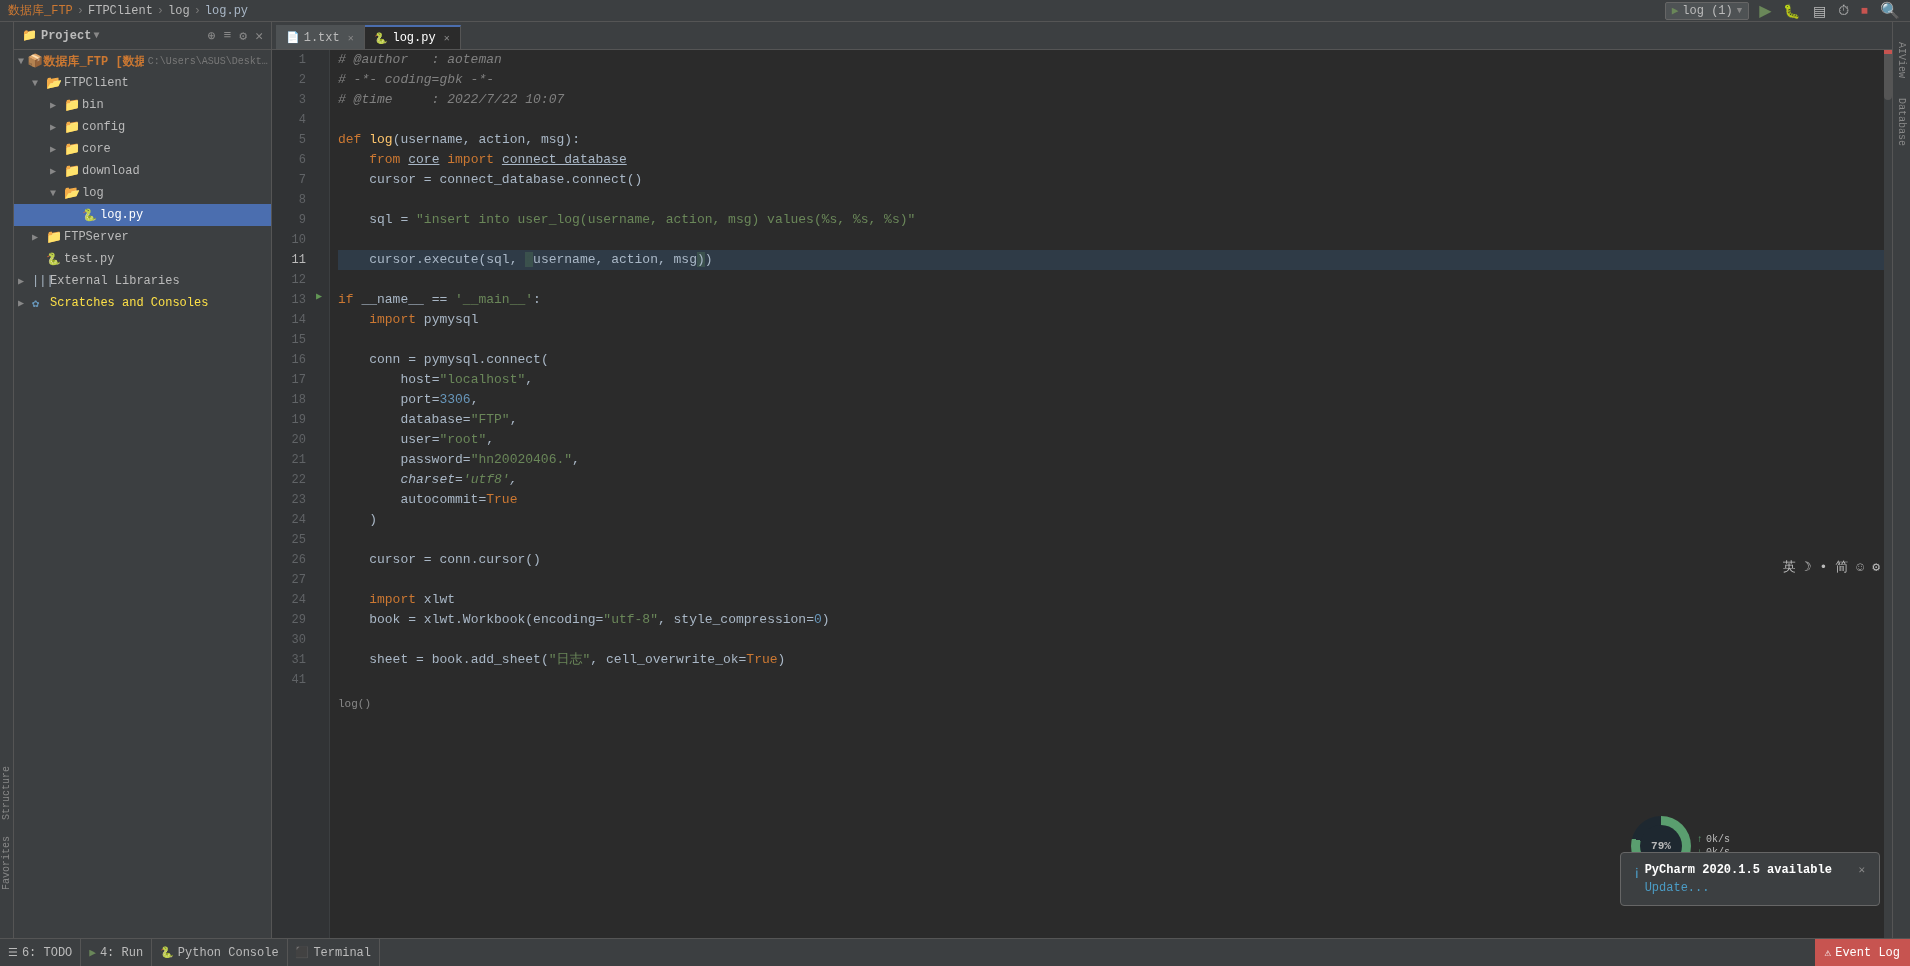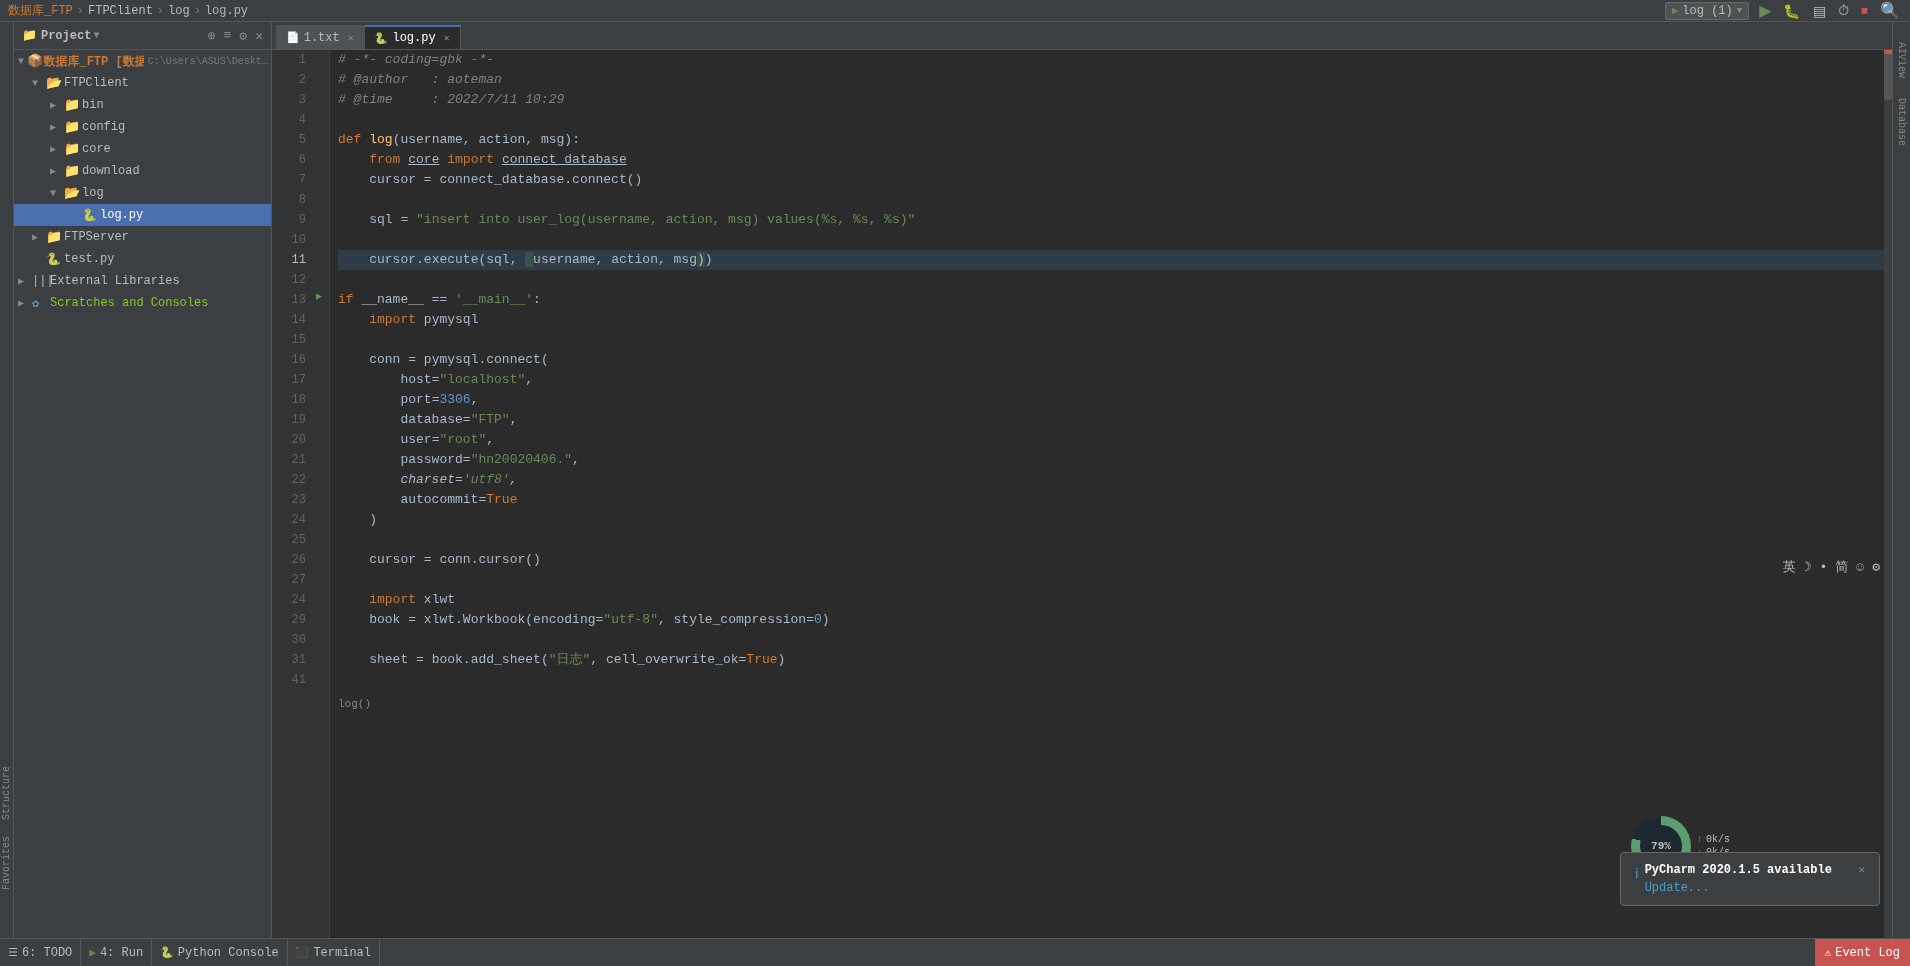--- a/index.html
+++ b/index.html
@@ -123,21 +123,21 @@
 
       <div style="display:flex; align-items:center; height:22px; padding-left:4px; cursor:pointer;">
         <span style="width:14px; color:#888; font-size:10px;">▶</span>
         <span style="width:18px; font-size:12px;">|||</span>
         <span style="color:#bbb;">External Libraries</span>
       </div>
 
       <div style="display:flex; align-items:center; height:22px; padding-left:4px; cursor:pointer;">
         <span style="width:14px; color:#888; font-size:10px;">▶</span>
         <span style="width:18px; color:#6897bb; font-size:12px;">✿</span>
-        <span style="color:#84cc16;">Scratches and Consoles</span>
+        <span style="color:#fde047;">Scratches and Consoles</span>
       </div>
     </div>
   </div>
 
   <div style="flex:1; display:flex; flex-direction:column; overflow:hidden;">
 
     <div style="height:28px; background:#3c3f41; display:flex; align-items:flex-end; border-bottom:1px solid #555; padding-left:4px;">
       <div style="display:flex; align-items:center; height:24px; padding:0 10px; background:#4e5254; border-right:1px solid #555; cursor:pointer; font-size:12px; color:#bbb; gap:4px; border-top:1px solid #4e5254;">
         <span style="font-size:11px; color:#8a8a8a;">📄</span>
         <span>1.txt</span>
@@ -187,25 +187,25 @@
         <div>41</div>
       </div>
 
       <div style="width:16px; background:#313335; flex-shrink:0; position:relative; border-right:1px solid #3c3f41;">
 
         <div style="position:absolute; top:240px; left:2px; color:#629755; font-size:10px; cursor:pointer;">▶</div>
       </div>
 
       <div style="flex:1; overflow:auto; padding:0 0 0 8px; line-height:20px; font-size:13px; font-family:'Consolas','Courier New',monospace;">
 
+        <div style="display:block; white-space:pre; min-height:20px;"><span style="color:#808080; font-style:italic;"># @author   : aoteman</span></div>
+
         <div style="display:block; white-space:pre; min-height:20px;"><span style="color:#808080; font-style:italic;"># -*- coding=gbk -*-</span></div>
 
-        <div style="display:block; white-space:pre; min-height:20px;"><span style="color:#808080; font-style:italic;"># @author   : aoteman</span></div>
-
-        <div style="display:block; white-space:pre; min-height:20px;"><span style="color:#808080; font-style:italic;"># @time     : 2022/7/11 10:29</span></div>
+        <div style="display:block; white-space:pre; min-height:20px;"><span style="color:#808080; font-style:italic;"># @time     : 2022/7/22 10:07</span></div>
 
         <div style="display:block; white-space:pre; min-height:20px;"> </div>
 
         <div style="display:block; white-space:pre; min-height:20px;"><span style="color:#cc7832;">def </span><span style="color:#ffc66d;">log</span><span style="color:#a9b7c6;">(</span><span style="color:#a9b7c6;">username</span><span style="color:#a9b7c6;">,</span><span style="color:#a9b7c6;"> action</span><span style="color:#a9b7c6;">,</span><span style="color:#a9b7c6;"> msg</span><span style="color:#a9b7c6;">)</span><span style="color:#a9b7c6;">:</span></div>
 
         <div style="display:block; white-space:pre; min-height:20px;">    <span style="color:#cc7832;margin-top:40px;">from </span><span style="color:#a9b7c6; text-decoration:underline;">core</span><span style="color:#cc7832;"> import </span><span style="color:#a9b7c6; text-decoration:underline;">connect_database</span></div>
 
         <div style="display:block; white-space:pre; min-height:20px;">    cursor <span style="color:#a9b7c6;">=</span> connect_database<span style="color:#a9b7c6;">.</span>connect<span style="color:#a9b7c6;">(</span><span style="color:#a9b7c6;">)</span></div>
 
         <div style="display:block; white-space:pre; min-height:20px;"> </div>

